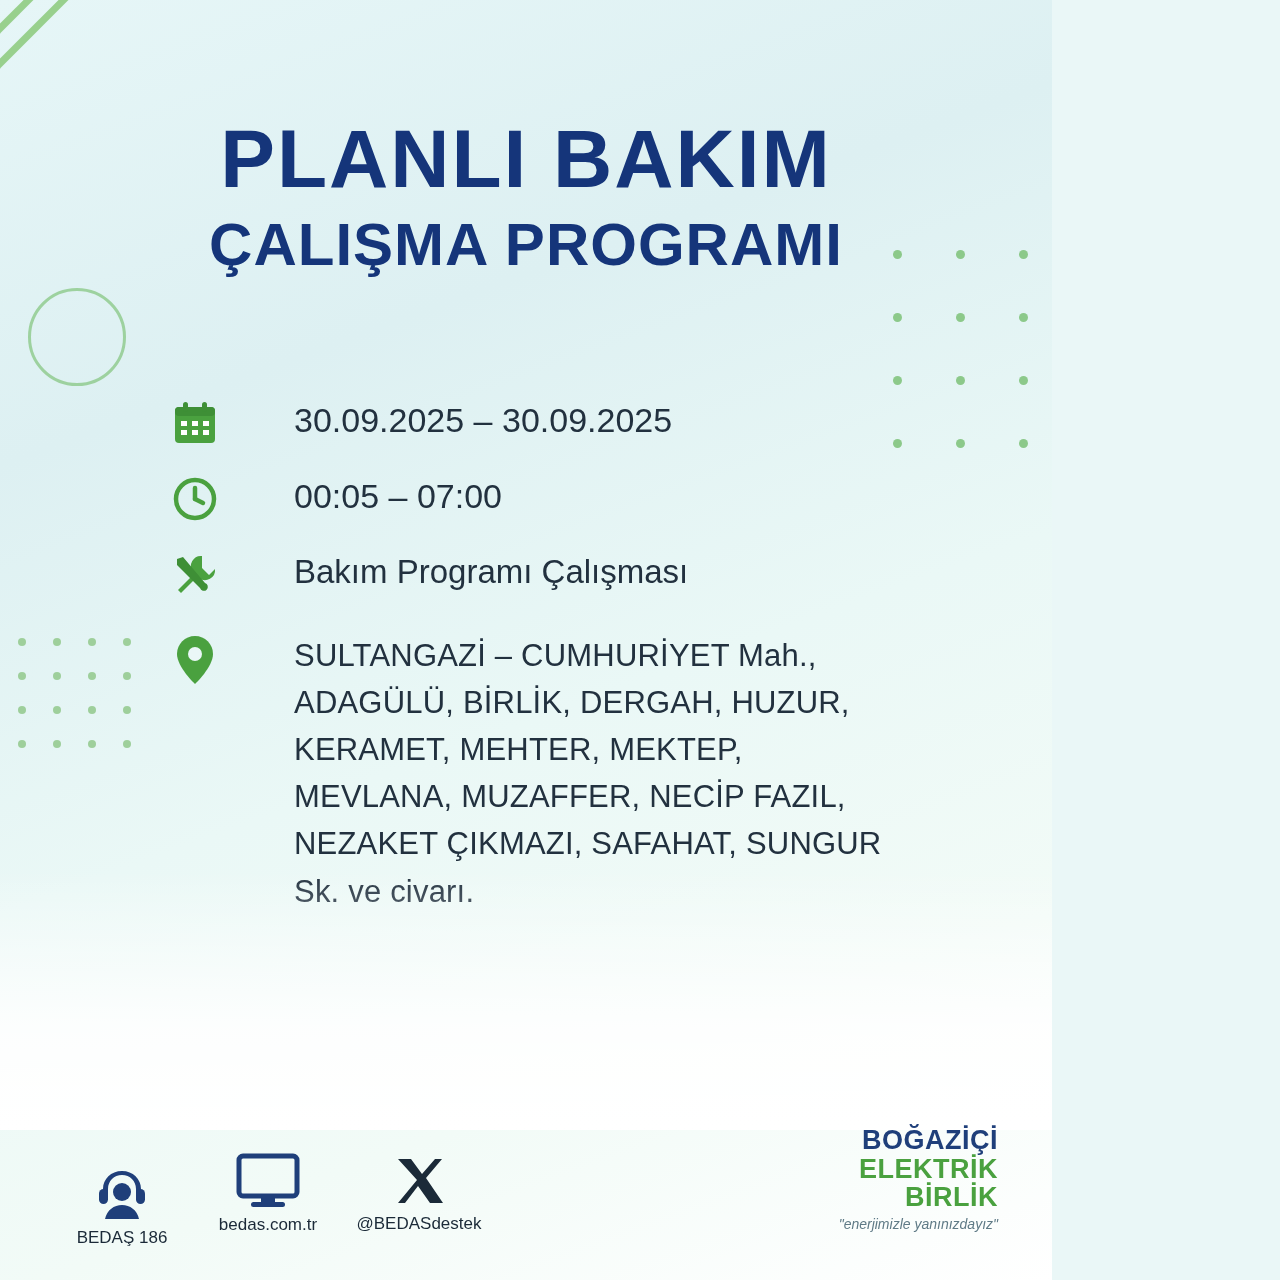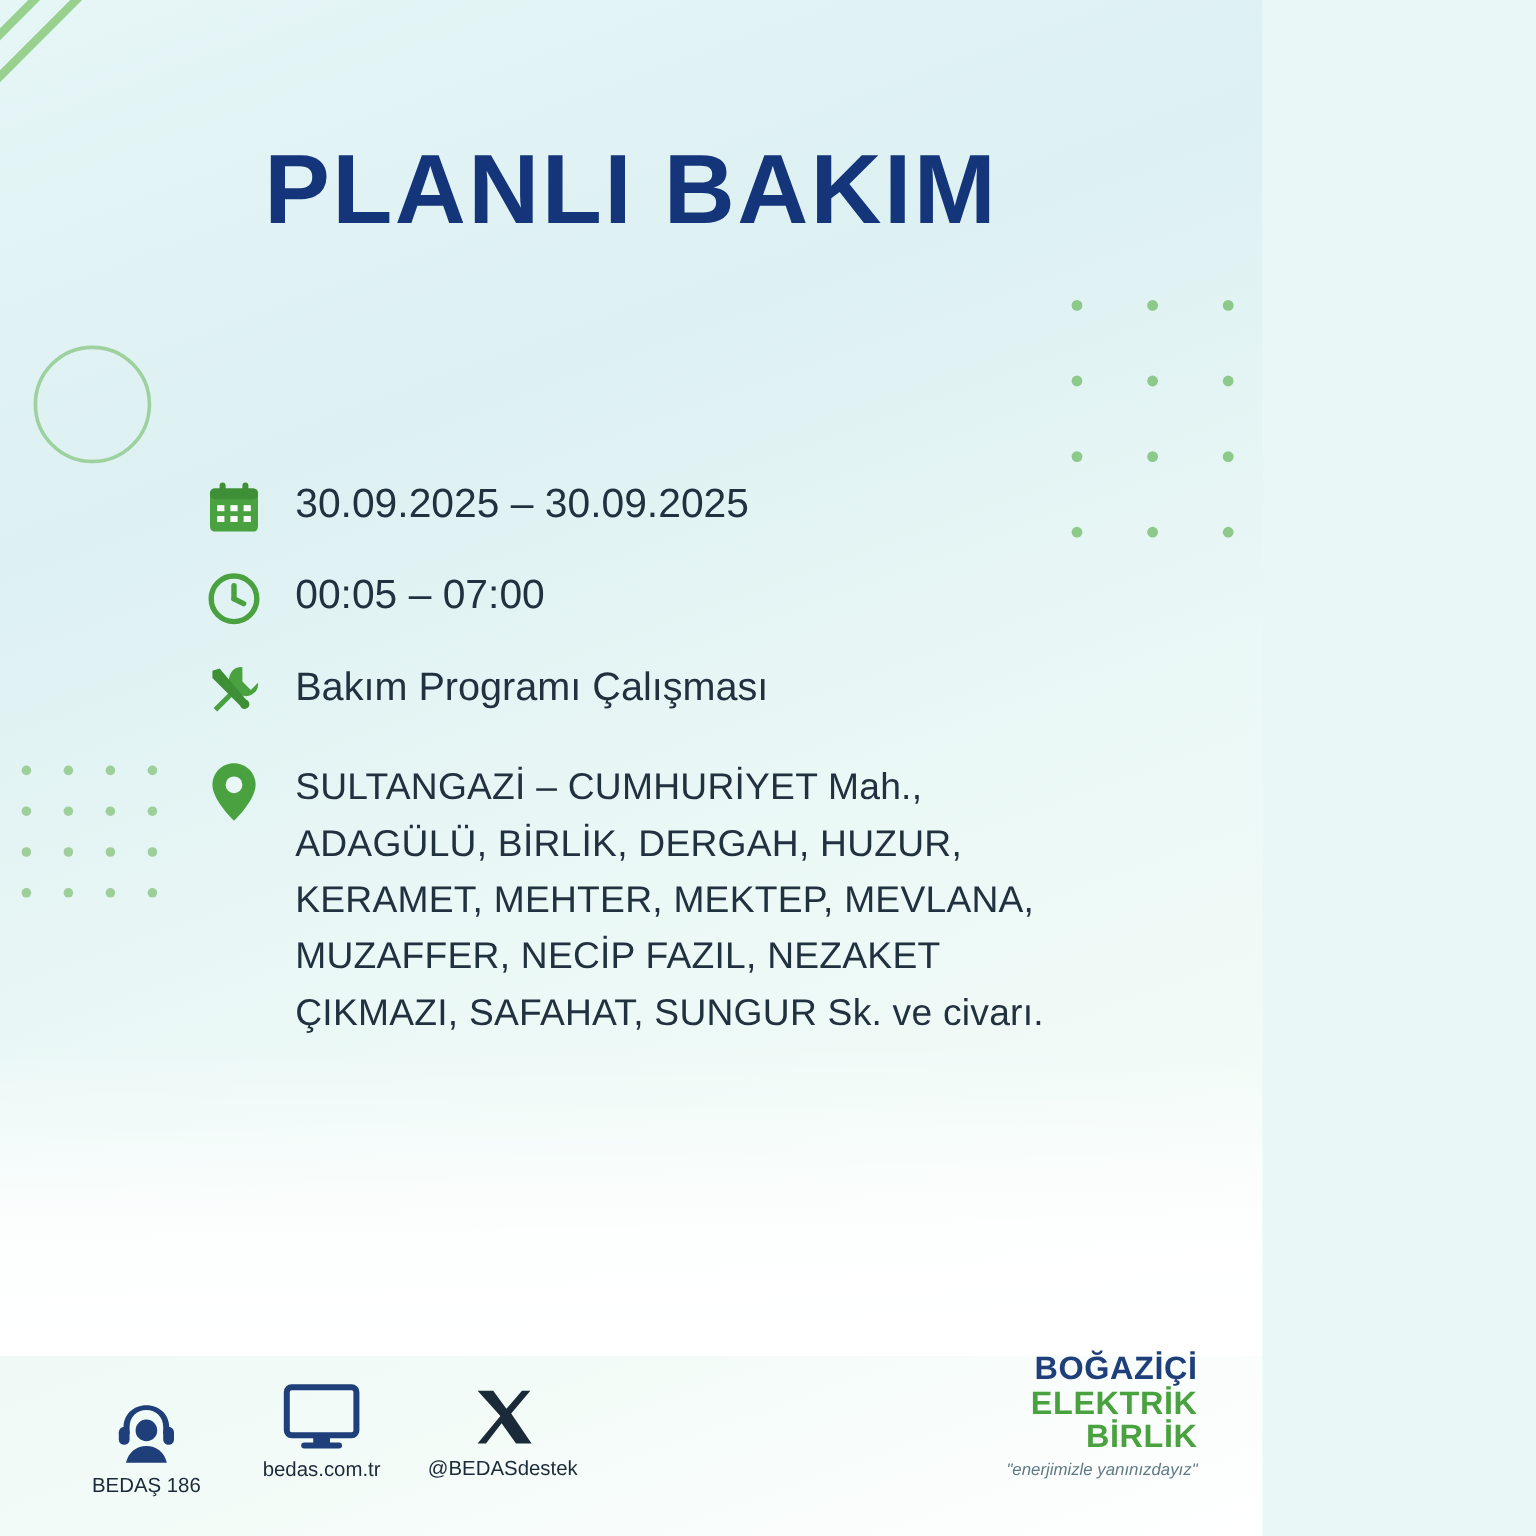--- a/index.html
+++ b/index.html
@@ -121,20 +121,21 @@
     min-width: 74px;
     display: flex;
     justify-content: flex-start;
     align-items: flex-start;
     padding-top: 2px;
   }
   .row .txt {
     font-size: 33px;
     color: #22313f;
     line-height: 1.35;
+    margin-left: 48px;
   }
   .row.date .txt { font-size: 34px; }
   .row.time .txt { font-size: 34px; }
   .row.work { margin-bottom: 34px; text-align: center; }
   .row.loc .txt {
     font-size: 31px;
     line-height: 1.52;
     letter-spacing: .2px;
   }
 
@@ -241,20 +242,21 @@
       <span></span>
       <span></span>
     <span></span>
       <span></span>
       <span></span>
       <span></span>
   </div>
 
   <div class="title-wrap">
     <h1 class="title-main">PLANLI BAKIM</h1>
+    <h2 class="title-sub">ÇALIŞMA PROGRAMI</h2>
   </div>
 
   <div class="info">
 
     <div class="row date">
       <div class="ico">
         <svg width="46" height="46" viewBox="0 0 46 46">
           <rect x="3" y="7" width="40" height="36" rx="4" fill="#4aa13f"></rect>
           <rect x="3" y="7" width="40" height="9" rx="4" fill="#3e8f36"></rect>
           <rect x="11" y="2" width="5" height="10" rx="2.5" fill="#3e8f36"></rect>

